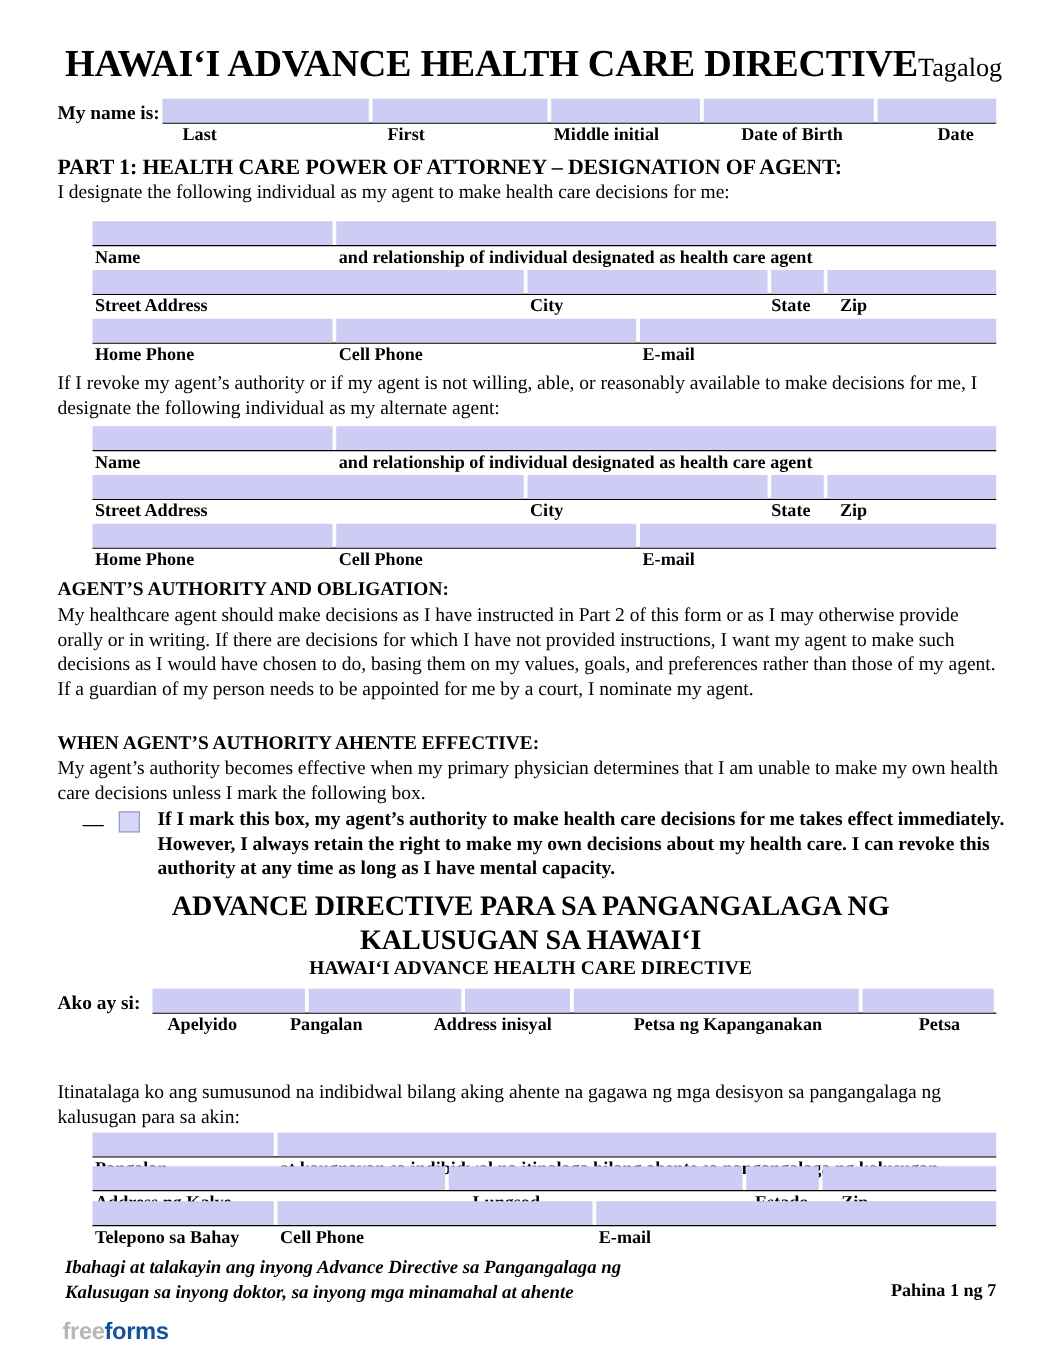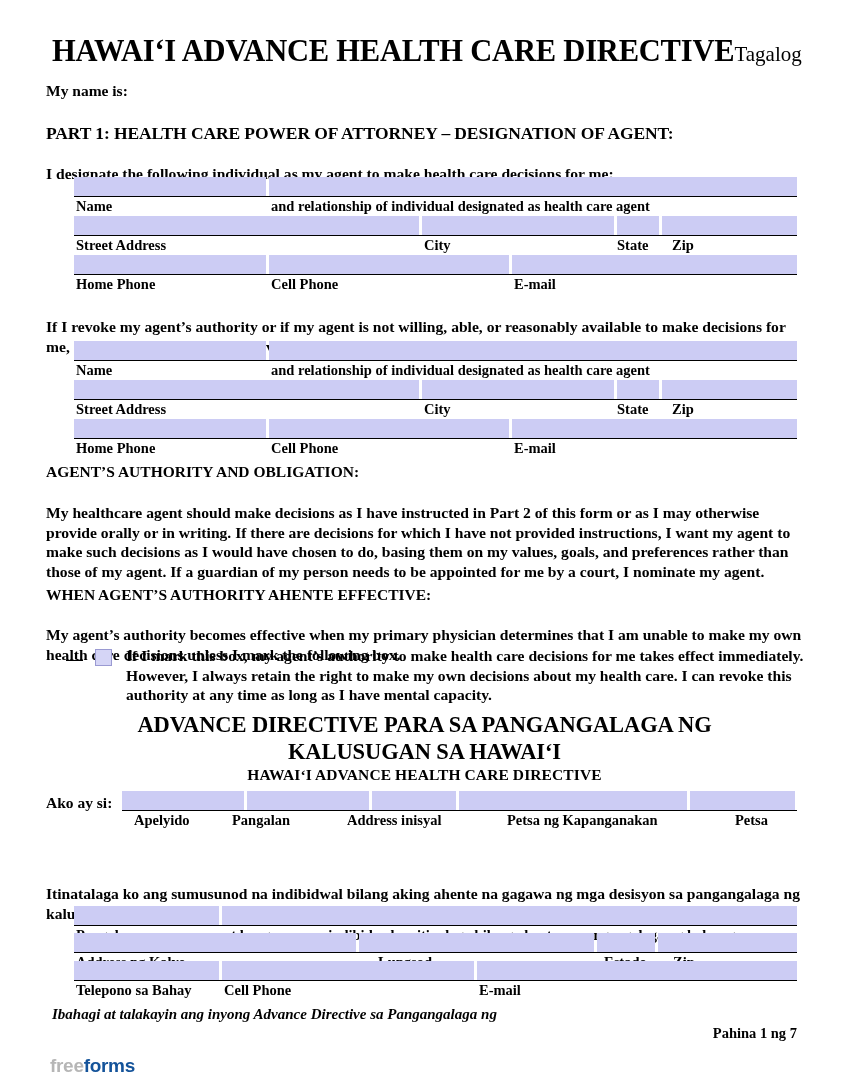--- a/index.html
+++ b/index.html
@@ -96,23 +96,22 @@
   }
   .sub-head {
     position: absolute;
     font-size: 15.5px;
     font-weight: bold;
     white-space: nowrap;
   }
   .para {
     position: absolute;
     font-size: 15.6px;
-    font-weight: bold;
+    font-weight: normal;
     line-height: 19.6px;
-    margin-top: 20px;
   }
 
   
   .cb-block {
     position: absolute;
     left: 66px;
     top: 646px;
     width: 740px;
   }
   .cb-dash {
@@ -196,20 +195,37 @@
 
 <div class="page">
 
   <div class="title-row">
     <div class="doc-title">HAWAI‘I ADVANCE HEALTH CARE DIRECTIVE</div>
     <div class="lang-label">Tagalog</div>
   </div>
 
   <div class="lead-label" style="left:46px; top:82px;">My name is:</div>
 
+  <div class="frow" style="left:130px; top:79px; width:667px;">
+    <div class="fboxes">
+      <div class="fbox" style="width:166px;"></div>
+      <div class="fbox" style="width:140px;"></div>
+      <div class="fbox" style="width:120px;"></div>
+      <div class="fbox" style="width:137px;"></div>
+      <div class="fbox" style="width:95px;"></div>
+    </div>
+    <div class="frule"></div>
+    <div class="flabels">
+      <div class="flabel" style="left:16px;">Last</div>
+      <div class="flabel" style="left:180px;">First</div>
+      <div class="flabel" style="left:313px;">Middle initial</div>
+      <div class="flabel" style="left:463px;">Date of Birth</div>
+      <div class="flabel" style="left:620px;">Date</div>
+    </div>
+  </div>
 
   <div class="sec-head" style="left:46px; top:123px;">PART 1: HEALTH CARE POWER OF ATTORNEY –  DESIGNATION OF AGENT:</div>
   <div class="para" style="left:46px; top:144px; width:760px;">I designate the following individual as my agent to make health care decisions for me:</div>
 
   <div class="frow" style="left:74px; top:177px; width:723px;">
     <div class="fboxes">
       <div class="fbox" style="width:192px;"></div>
       <div class="fbox" style="width:528px;"></div>
     </div>
     <div class="frule"></div>
@@ -376,20 +392,21 @@
     <div class="frule"></div>
     <div class="flabels">
       <div class="flabel" style="left:2px;">Telepono sa Bahay</div>
       <div class="flabel" style="left:150px;">Cell Phone</div>
       <div class="flabel" style="left:405px;">E-mail</div>
     </div>
   </div>
 
   <div class="footer-note">
     <div>Ibahagi at talakayin ang inyong Advance Directive sa Pangangalaga ng</div>
+    <div>Kalusugan sa inyong doktor, sa inyong mga minamahal at ahente</div>
   </div>
   <div class="footer-page">Pahina 1 ng 7</div>
 
   <div class="brand">
     <span class="free">free</span><span class="forms">forms</span>
   </div>
 
 </div>
 
 </body></html>

